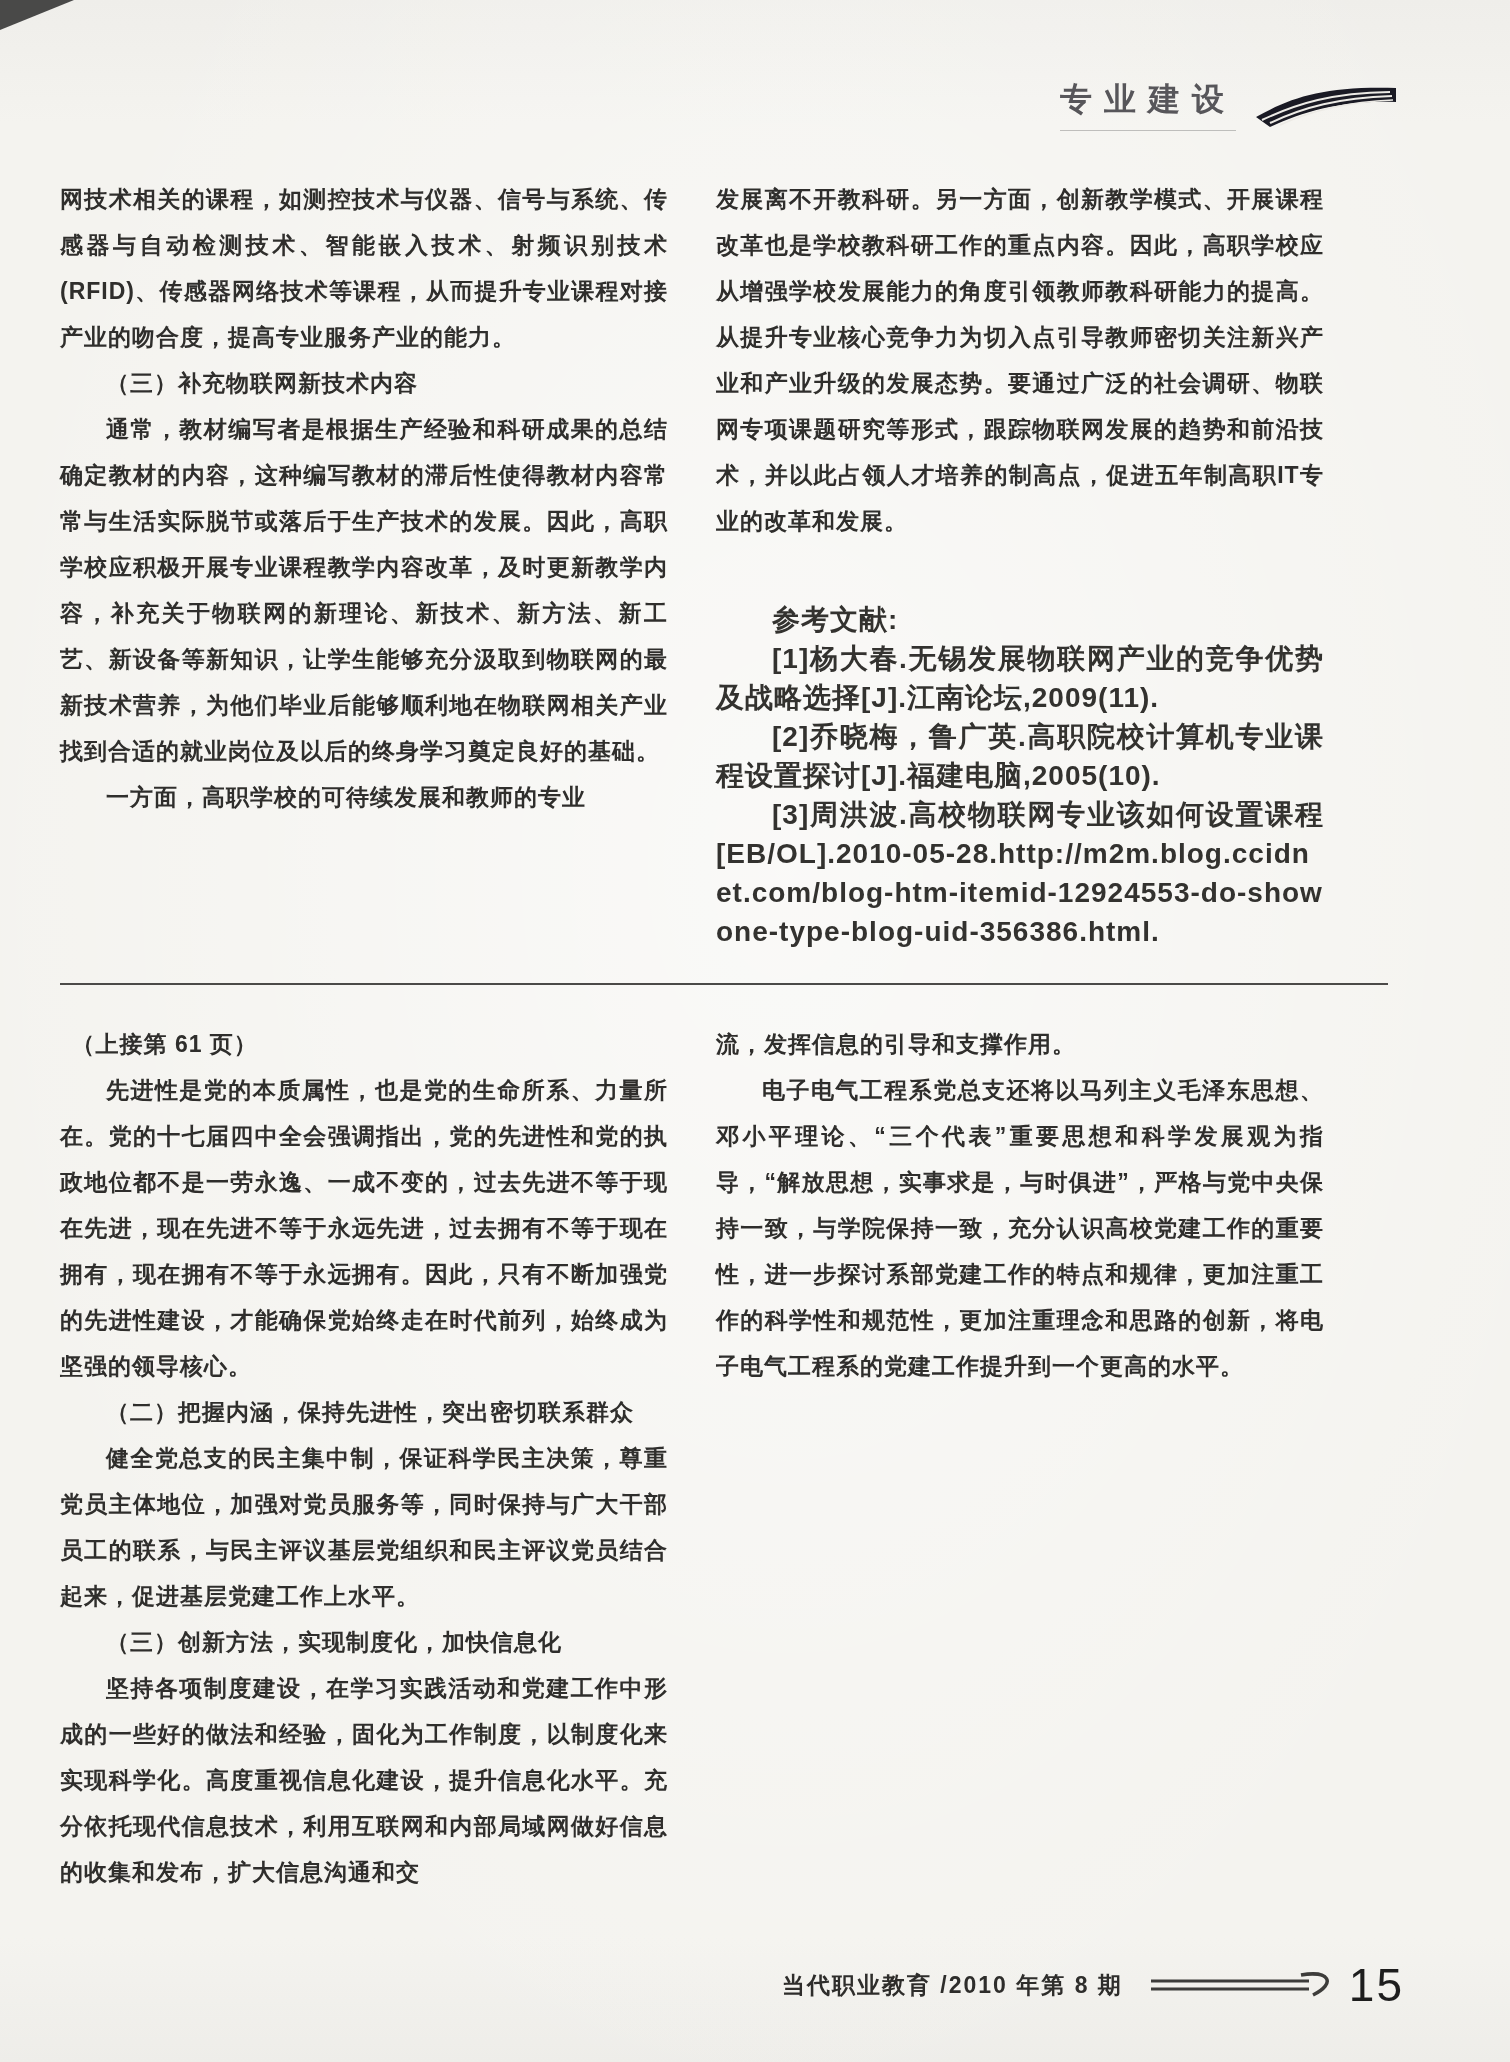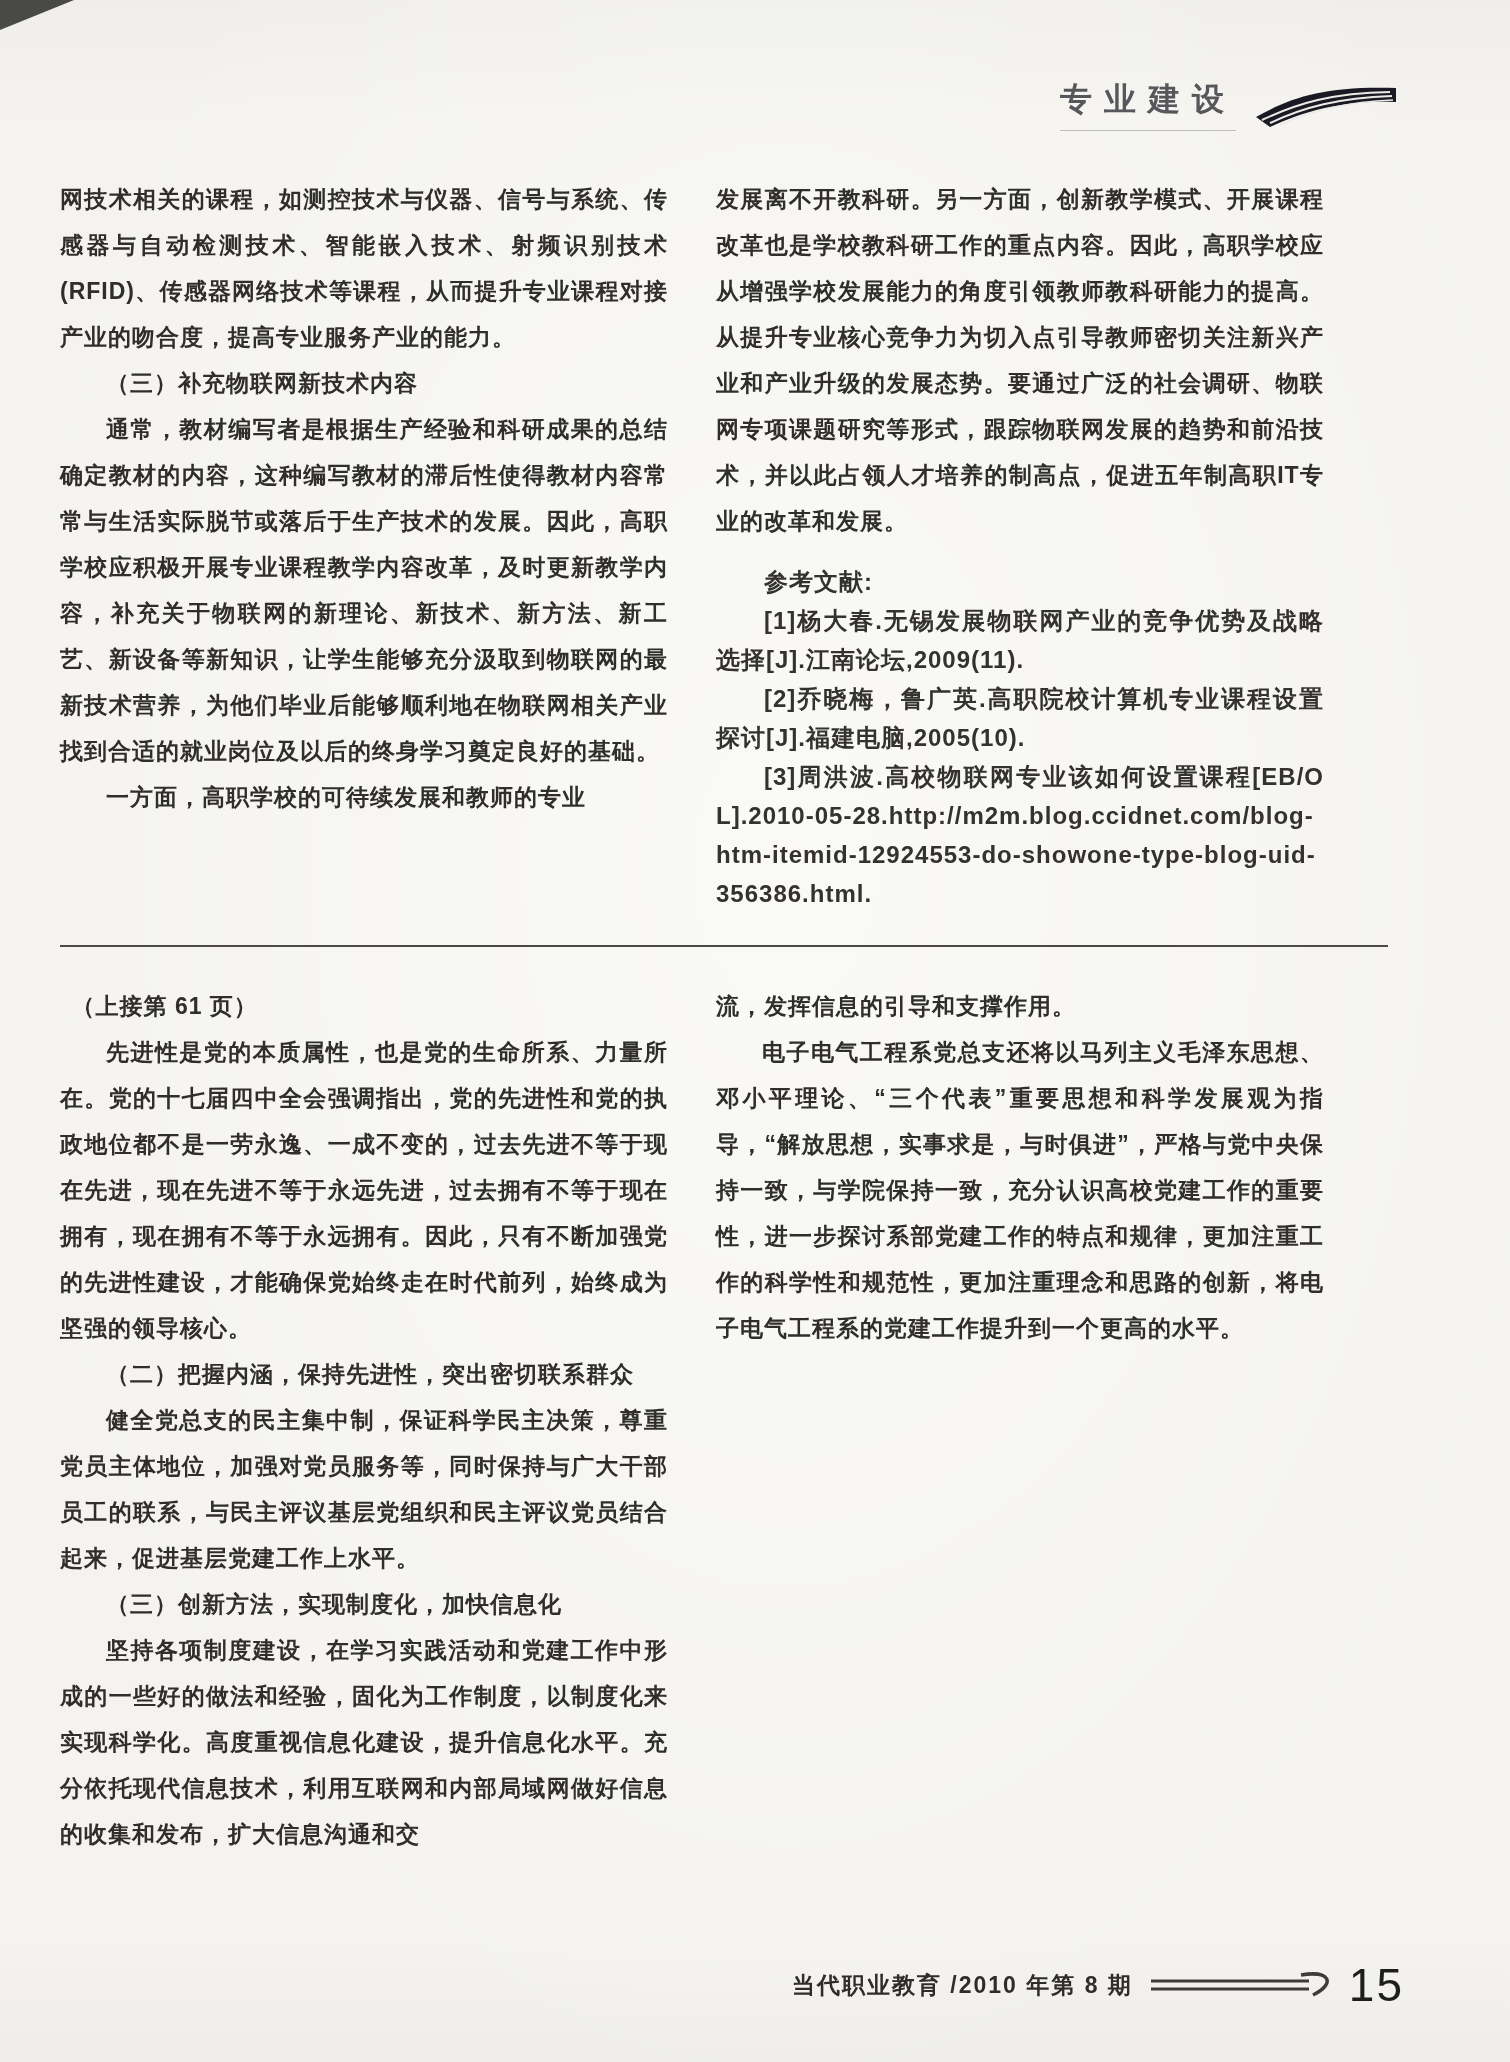--- a/index.html
+++ b/index.html
@@ -41,37 +41,37 @@
   .section { display:flex; gap:48px; }
   .col {
     width:608px;
     font-size:23px; line-height:46px;
     font-weight:bold; letter-spacing:1px;
     text-align:justify; color:#2f2e2c;
   }
   .col p { text-indent:2em; }
   .col p.flush { text-indent:0; }
   .col p.note { text-indent:0.5em; }
-  .refs { margin-top:18px; font-size:24px; line-height:39px; color:#33322f; }
+  .refs { margin-top:56px; font-size:28px; line-height:39px; color:#33322f; }
   .refs p { text-indent:2em; word-break:break-all; }
   .refs p.ref-title { text-indent:2em; }
   .divider {
     border:none;
     border-top:2px solid #4b4a48;
     margin:32px 0 36px 0;
   }
   
   .footer {
     position:absolute; right:106px; bottom:50px;
     display:flex; align-items:center; gap:10px;
   }
   .journal-info {
     font-size:23px; font-weight:bold;
     letter-spacing:2px; color:#2e2d2b;
-    margin-right:6px;
+    margin-right:16px;
   }
   .page-number {
     font-size:46px; color:#1d1d1d; letter-spacing:2px;
     font-weight:500;
   }
 </style>
 </head>
 <body>
 
 <div class="page">

